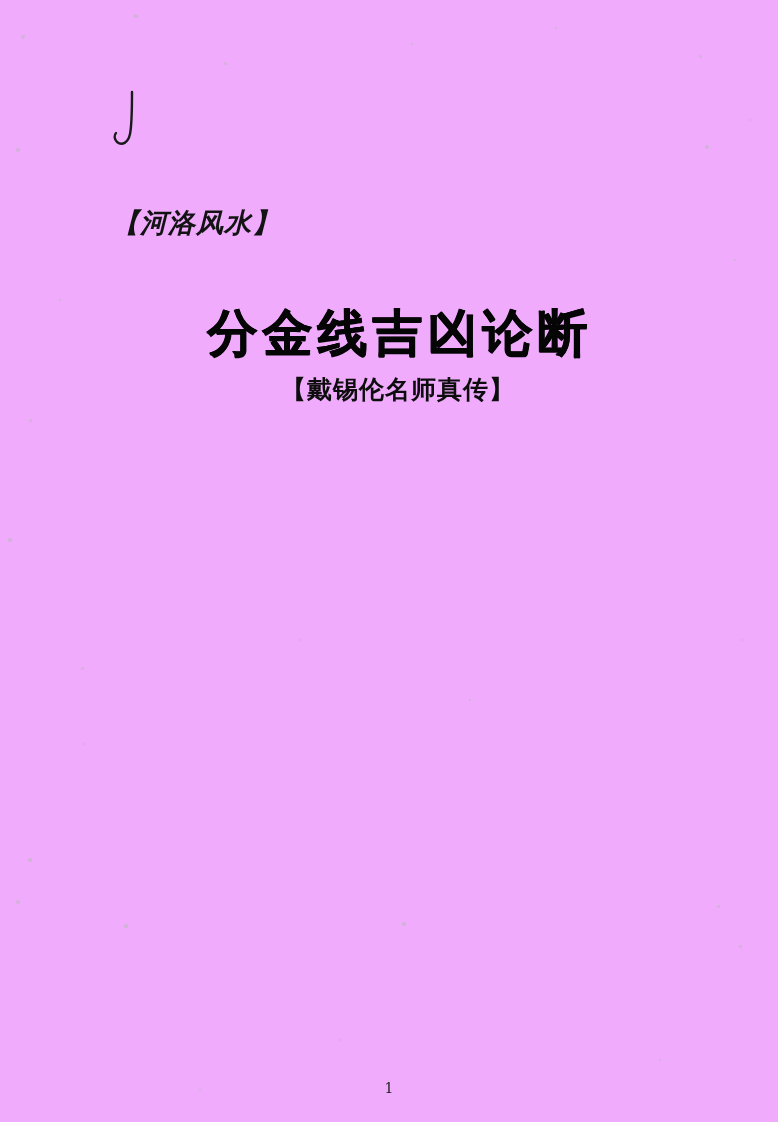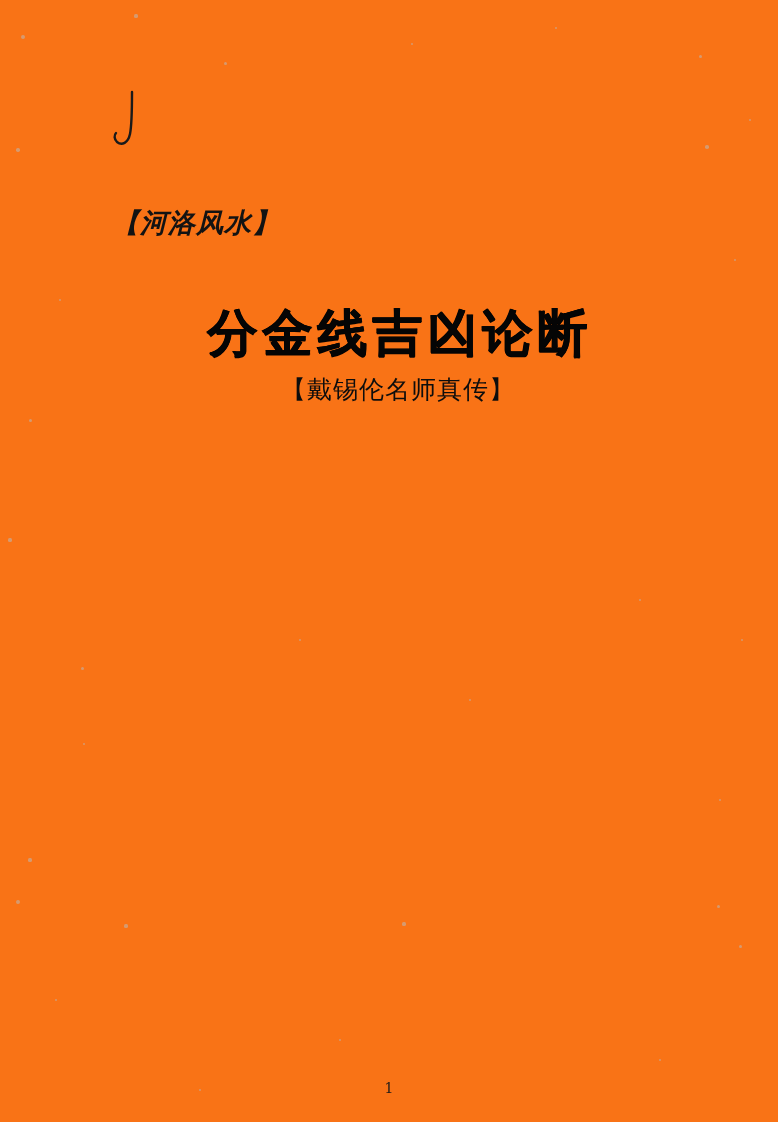--- a/index.html
+++ b/index.html
@@ -12,21 +12,21 @@
     height: 1122px;
     position: relative;
     font-family: "DejaVu Serif", serif;
     color: #111111;
     overflow: hidden;
   }
 
   .page {
     position: absolute;
     inset: 0;
-    background: #f97316;
+    background: #f0abfc;
   }
 
   
   .speck {
     position: absolute;
     background: #b9b9b9;
     border-radius: 50%;
     opacity: 0.55;
   }
 
@@ -68,21 +68,21 @@
     padding-left: 22px;
   }
 
   .sub-title {
     position: absolute;
     left: 0;
     right: 0;
     top: 352px;
     text-align: center;
     font-family: "DejaVu Serif", serif;
-    font-weight: 400;
+    font-weight: 700;
     font-size: 25px;
     letter-spacing: 1px;
     color: #0d0d0d;
     padding-left: 18px;
   }
 
   .note-line {
     position: absolute;
     left: 0;
     right: 0;

